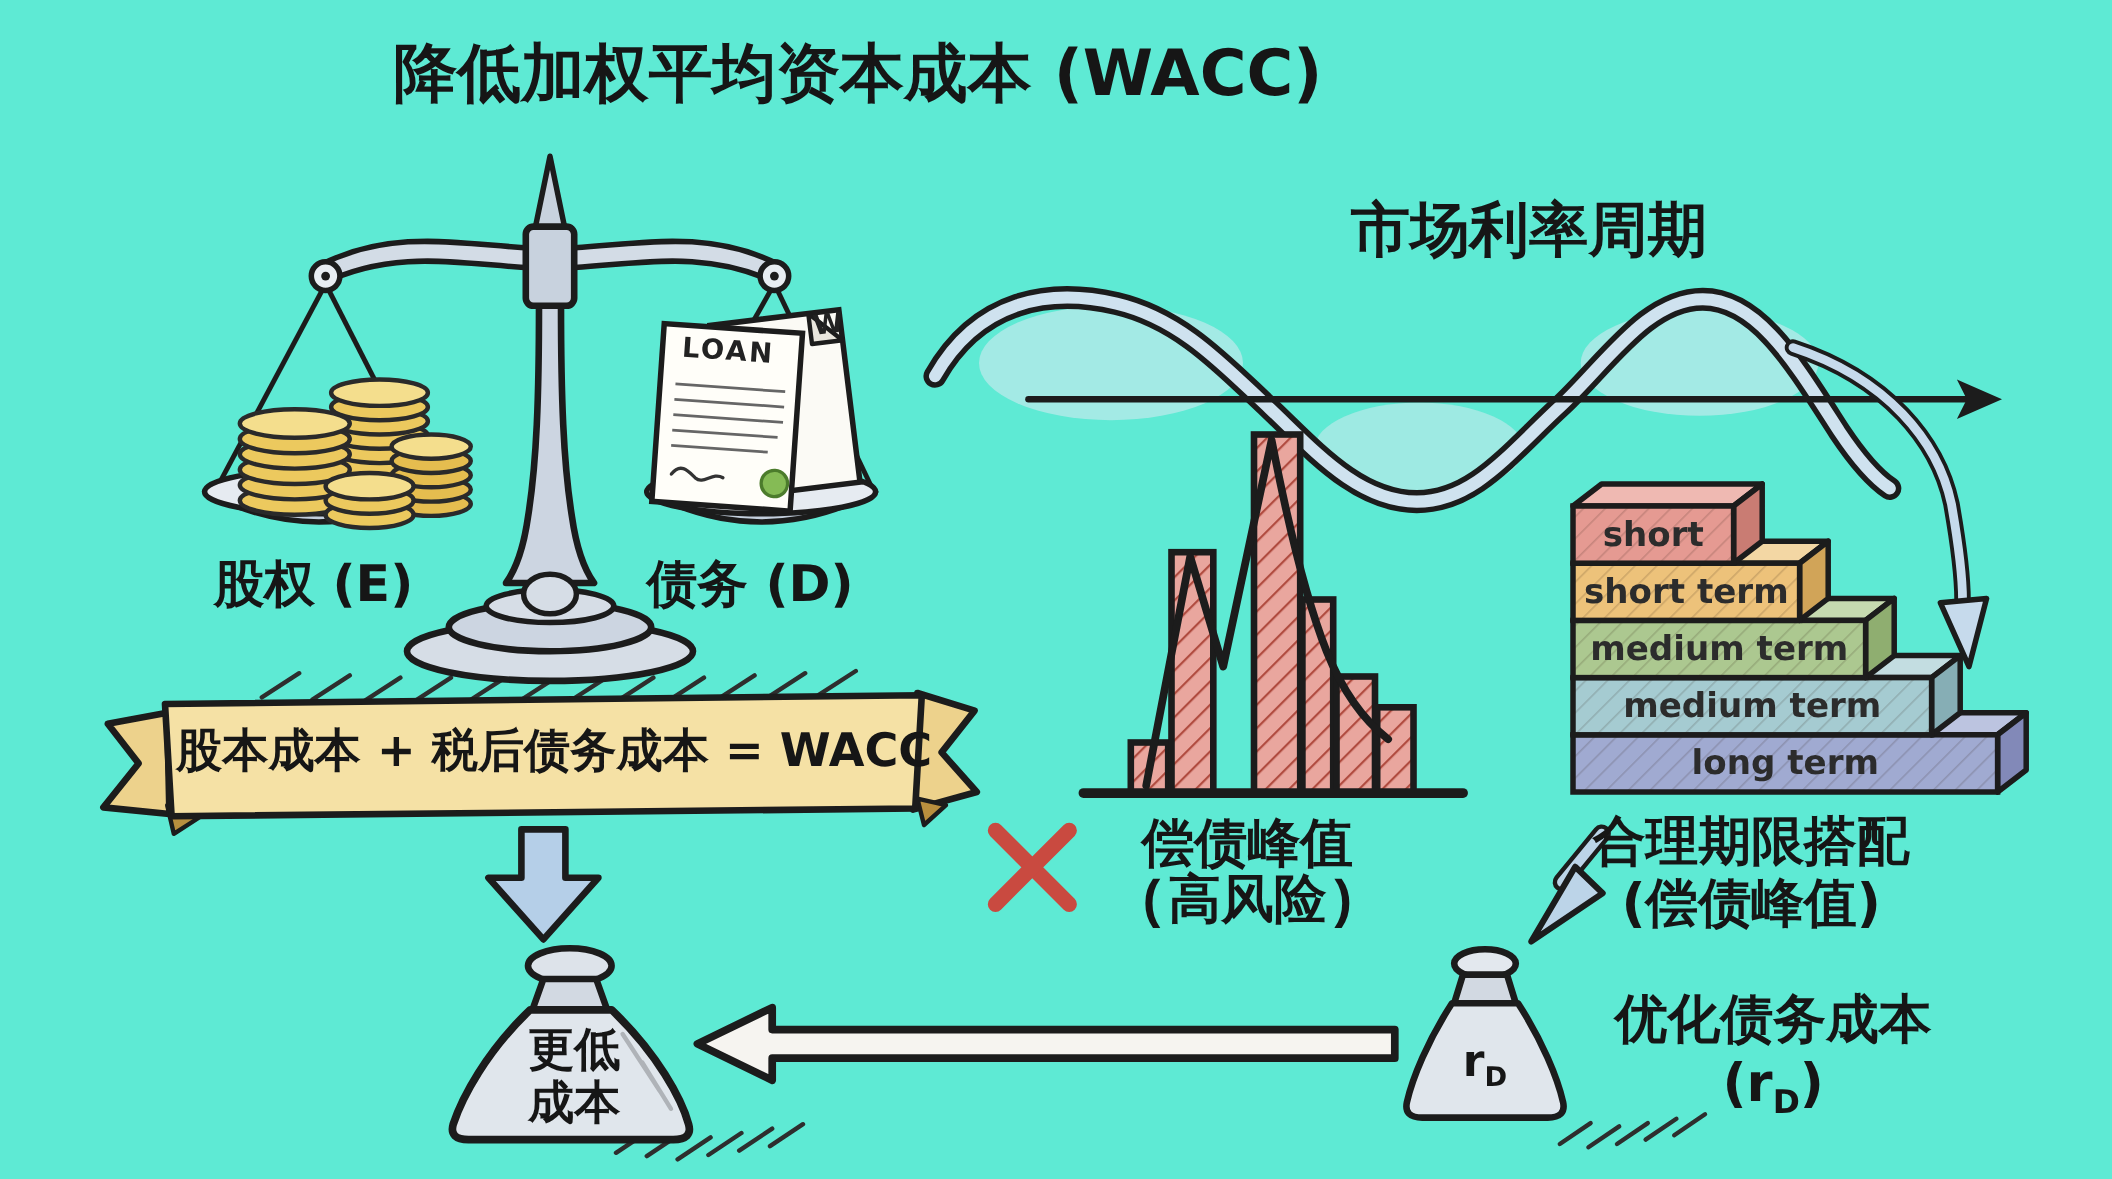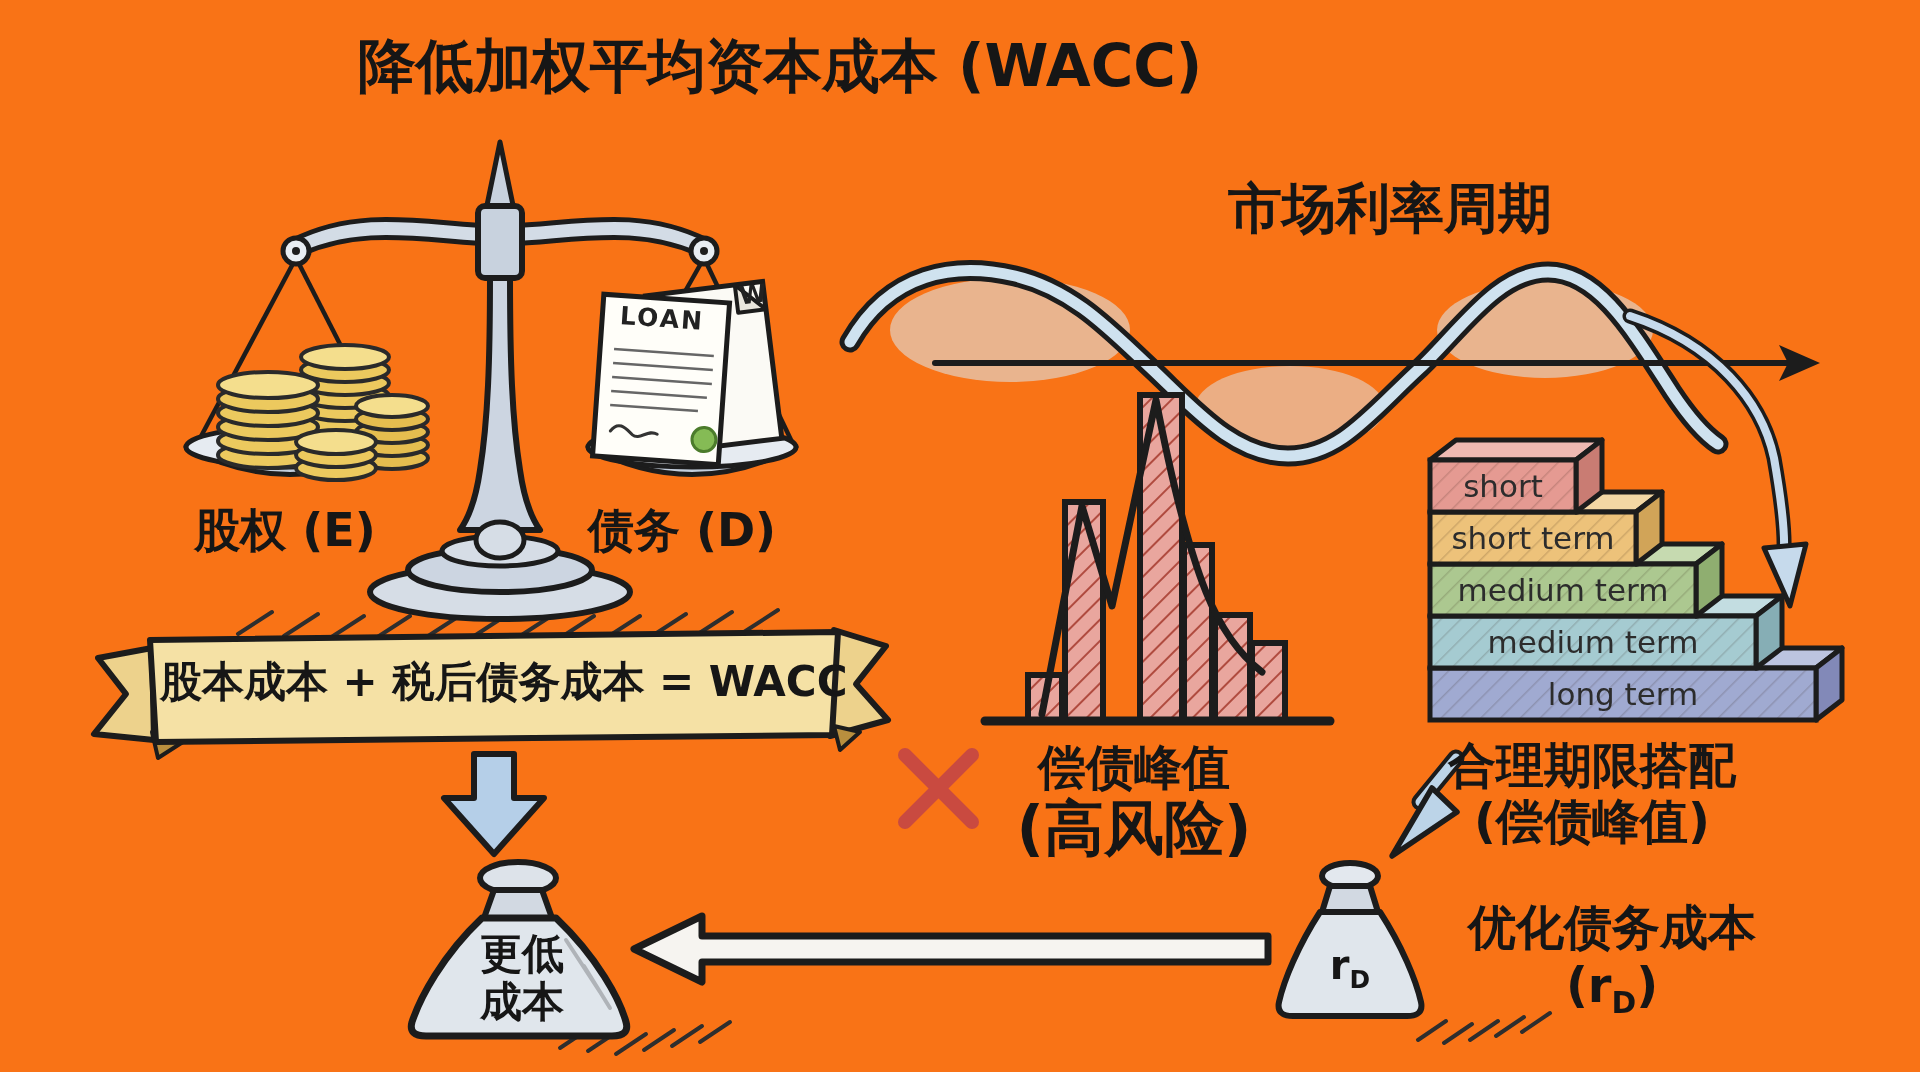--- a/index.html
+++ b/index.html
@@ -1,20 +1,20 @@
 <!DOCTYPE html>
 <html><head>
 <meta charset="utf-8">
 <style>
   html,body{margin:0;padding:0;background:#e8e6e1;}
-  #canvas{position:relative;width:1920px;height:1072px;background:#f97316;overflow:hidden;
+  #canvas{position:relative;width:1920px;height:1072px;background:#5eead4;overflow:hidden;
           font-family:"DejaVu Sans","Liberation Sans",sans-serif;}
   #art{position:absolute;left:0;top:0;}
   .t{position:absolute;text-align:center;color:#161616;font-weight:600;line-height:1.06;white-space:nowrap;}
-  .t.light{font-weight:400;color:#2c2c2c;}
+  .t.light{font-weight:700;color:#2c2c2c;}
   sub.sm{font-size:0.62em;}
 </style>
 </head>
 <body>
 
 <div id="canvas">
 
 <svg id="art" width="1920" height="1072" viewBox="0 0 1920 1072">
   <defs>
     <pattern id="barHatch" width="15" height="15" patternUnits="userSpaceOnUse" patternTransform="rotate(45)">
@@ -221,21 +221,21 @@
 <div class="t" style="left:733px;top:282px;width:40px;font-size:25px;transform:rotate(-7deg);color:#222;">W</div>
 
 <div class="t" style="left:160px;top:660px;width:660px;font-size:42px;">股本成本 + 税后债务成本 = WACC</div>
 
 <div class="t" style="left:442px;top:932px;width:160px;font-size:42px;">更低</div>
 <div class="t" style="left:442px;top:980px;width:160px;font-size:42px;">成本</div>
 
 <div class="t" style="left:1190px;top:180px;width:400px;font-size:54px;">市场利率周期</div>
 
 <div class="t" style="left:984px;top:742px;width:300px;font-size:48px;">偿债峰值</div>
-<div class="t" style="left:984px;top:797px;width:300px;font-size:60px;">(高风险)</div>
+<div class="t" style="left:984px;top:797px;width:300px;font-size:48px;font-family:Liberation Mono, monospace;">(高风险)</div>
 
 <div class="t light" style="left:1430px;top:470px;width:146px;font-size:31px;">short</div>
 <div class="t light" style="left:1430px;top:522px;width:206px;font-size:31px;">short term</div>
 <div class="t light" style="left:1430px;top:574px;width:266px;font-size:31px;">medium term</div>
 <div class="t light" style="left:1430px;top:626px;width:326px;font-size:31px;">medium term</div>
 <div class="t light" style="left:1430px;top:678px;width:386px;font-size:31px;">long term</div>
 
 <div class="t" style="left:1412px;top:740px;width:360px;font-size:48px;">合理期限搭配</div>
 <div class="t" style="left:1412px;top:796px;width:360px;font-size:48px;">(偿债峰值)</div>
 

